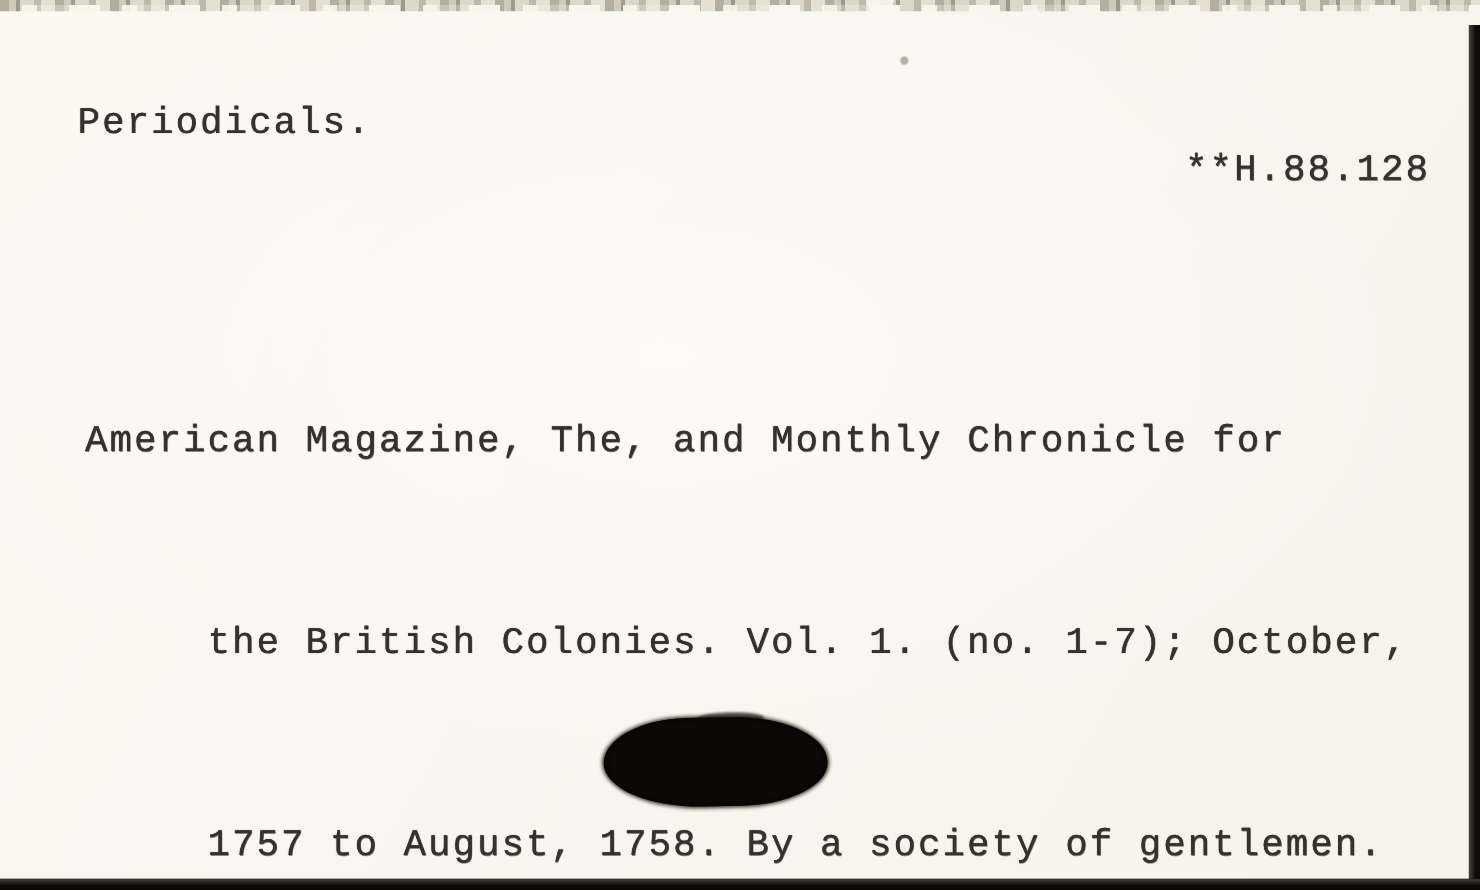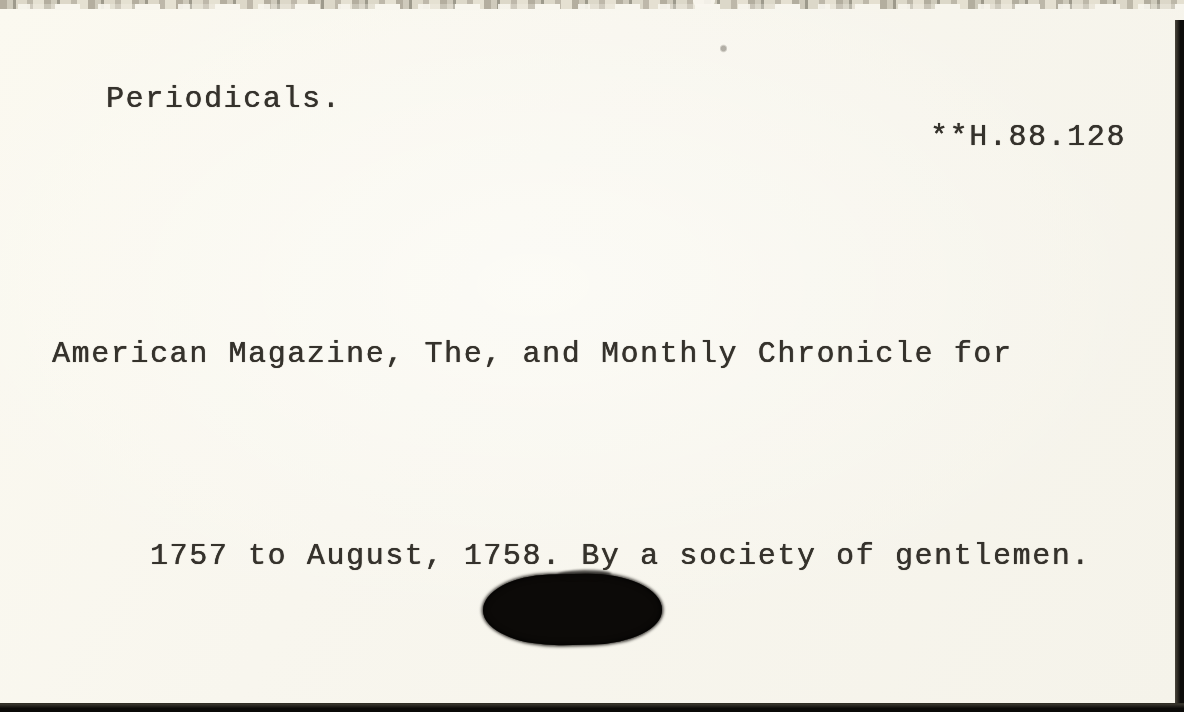--- a/index.html
+++ b/index.html
@@ -43,30 +43,30 @@
     background: linear-gradient(90deg, #4a463c 0%, #0d0c0a 60%);
   }
   
   .typed {
     font-size: 30px;
     letter-spacing: 1.6px;
     text-shadow: 0 0 0.7px rgba(46,42,36,0.95), 0.4px 0.4px 0.4px rgba(46,42,36,0.5);
     white-space: pre;
   }
   .heading {
-    position: absolute; left: 62px; top: 82px; margin-left: 44px;
+    position: absolute; left: 62px; top: 82px;
   }
   .call-number {
-    position: absolute; right: 58px; top: 120px;
+    position: absolute; right: 40px; top: 120px;
   }
   .entry {
     position: absolute; left: 52px; top: 172px;
     line-height: 40.4px;
   }
-  .entry .line { display: block; }
+  .entry .line { display: block; margin-left: 16px; }
   .entry .line.indent { padding-left: 98px; }
   
   .redaction {
     position: absolute; left: 483px; top: 574px;
     width: 179px; height: 71px;
     background: #0c0a08;
     border-radius: 44% 50% 46% 52% / 58% 62% 55% 60%;
     transform: rotate(-1.2deg);
     box-shadow: 0 0 3px 1.5px rgba(14,11,8,0.75), inset 0 0 6px rgba(0,0,0,1);
   }
@@ -92,20 +92,21 @@
 
   <div class="typed heading">Periodicals.</div>
 
   <div class="typed call-number">**H.88.128</div>
 
   <div class="typed entry">
     
   
       <span class="line">American Magazine, The, and Monthly Chronicle for</span>
     
+      <span class="line indent">the British Colonies. Vol. 1. (no. 1-7); October,</span>
     
       <span class="line indent">1757 to August, 1758. By a society of gentlemen.</span>
     
       
     
       
     
       
     
       

